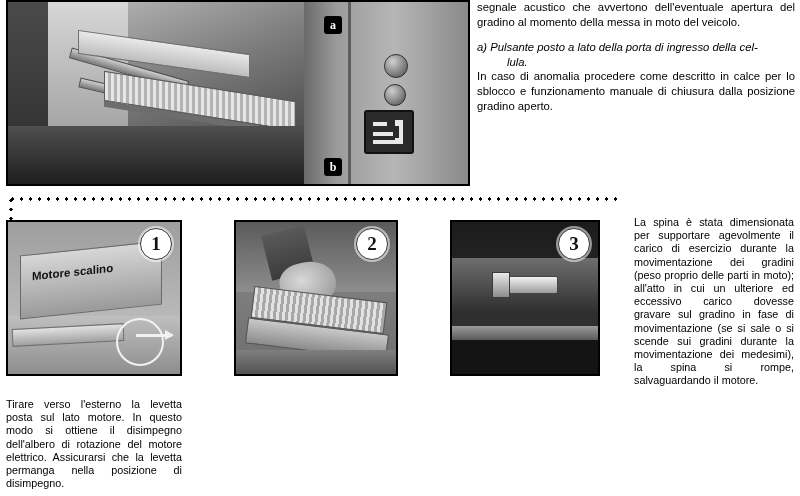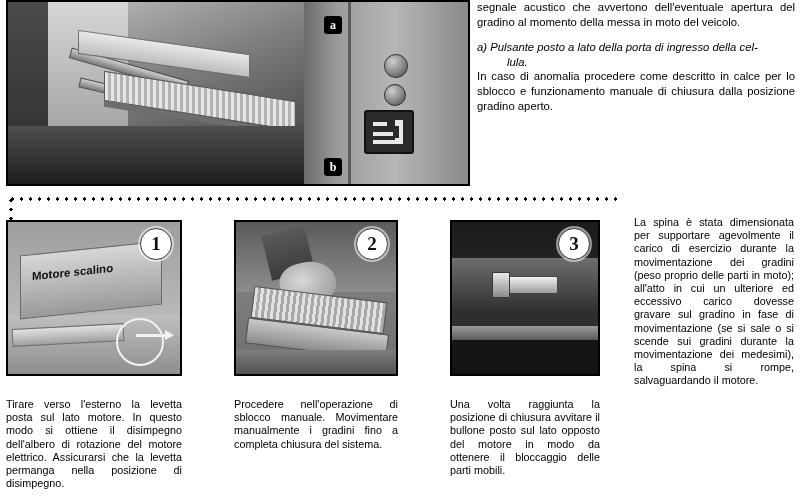--- a/index.html
+++ b/index.html
@@ -363,30 +363,28 @@
 <div class="panel p2" style="left:234px; top:220px; width:164px;">
   <div class="photo">
     <div class="p2-dark"></div>
     <div class="p2-arm"></div>
     <div class="p2-hand"></div>
     <div class="p2-step"></div>
     <div class="p2-step2"></div>
     <div class="p2-floor"></div>
     <div class="num-circle">2</div>
   </div>
-  <div class="caption" style="width:164px;">Procedere nell'operazione di sblocco manuale. Movimentare manualmente i gradini fino a completa chiusura del sistema.</div>
 </div>
 
 <div class="panel p3" style="left:450px; top:220px; width:150px;">
   <div class="photo">
     <div class="p3-plate"></div>
     <div class="p3-bolt"></div>
     <div class="p3-bolt-head"></div>
     <div class="p3-bar"></div>
     <div class="p3-bottom"></div>
     <div class="num-circle">3</div>
   </div>
-  <div class="caption" style="width:150px;">Una volta raggiunta la posizione di chiusura avvitare il bullone posto sul lato opposto del motore in modo da ottenere il bloccaggio delle parti mobili.</div>
 </div>
 
 <div class="right-col">
   <p>La spina è stata dimensionata per supportare agevolmente il carico di esercizio durante la movimentazione dei gradini (peso proprio delle parti in moto); all'atto in cui un ulteriore ed eccessivo carico dovesse gravare sul gradino in fase di movimentazione (se si sale o si scende sui gradini durante la movimentazione dei medesimi), la spina si rompe, salvaguardando il motore.</p>
 </div>
 
 </body></html>

